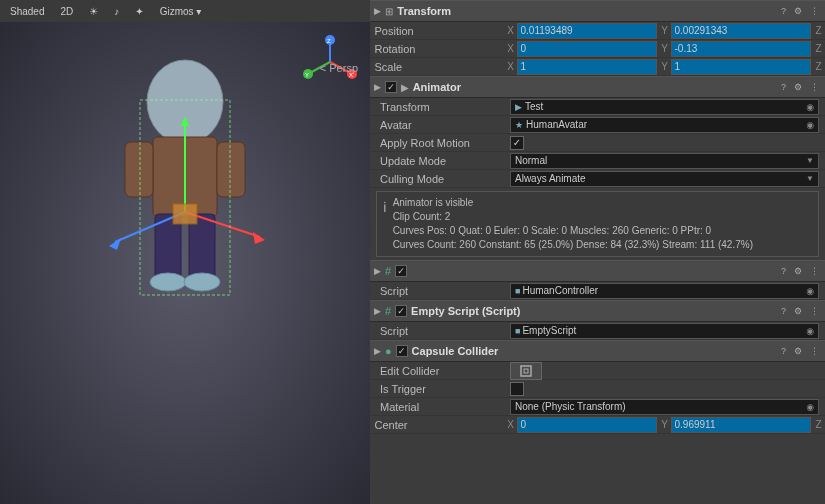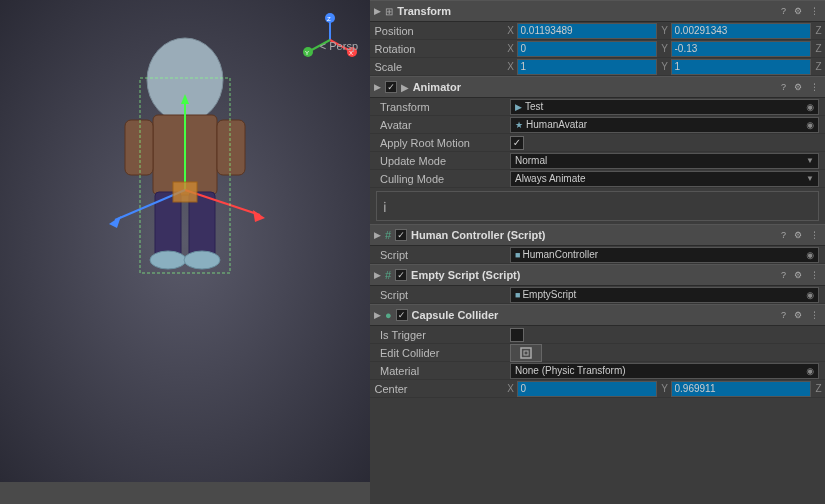--- a/index.html
+++ b/index.html
@@ -316,20 +316,28 @@
       position: absolute;
       top: 20px;
       left: 50%;
       transform: translateX(-50%);
     }
   </style>
 </head>
 <body>
 
 <div id="viewport">
+  <div id="viewport-header">
+    <button class="viewport-btn">Shaded</button>
+    <button class="viewport-btn">2D</button>
+    <button class="viewport-btn">☀</button>
+    <button class="viewport-btn">♪</button>
+    <button class="viewport-btn">✦</button>
+    <button class="viewport-btn">Gizmos ▾</button>
+  </div>
   <div id="scene-bg">
 
     <svg class="gizmo" viewBox="0 0 60 60">
 
       <line x1="30" y1="30" x2="30" y2="8" stroke="#4488ff" stroke-width="2"></line>
       <circle cx="30" cy="8" r="5" fill="#4488ff"></circle>
       <text x="27" y="11" fill="white" font-size="6">Z</text>
 
       <line x1="30" y1="30" x2="52" y2="42" stroke="#ff4444" stroke-width="2"></line>
       <circle cx="52" cy="42" r="5" fill="#ff4444"></circle>
@@ -496,27 +504,32 @@
     <div class="prop-value">
       <div class="dropdown-field">
         <span>Always Animate</span>
         <span class="dropdown-arrow">▼</span>
       </div>
     </div>
   </div>
 
   <div class="info-box">
     <span class="info-icon">ℹ</span>
+    <div class="info-text">
+      <div>Animator is visible</div>
+      <div>Clip Count: 2</div>
+      <div>Curves Pos: 0 Quat: 0 Euler: 0 Scale: 0 Muscles: 260 Generic: 0 PPtr: 0</div>
+      <div>Curves Count: 260 Constant: 65 (25.0%) Dense: 84 (32.3%) Stream: 111 (42.7%)</div>
+    </div>
   </div>
 
   <div class="section-header">
     <span class="toggle-arrow">▶</span>
     <span style="color:#5a8;font-size:11px;">#</span>
     <div class="section-checkbox checked">✓</div>
-    <span class="section-title">Human Controller (Script)</span>
     <div class="section-actions">
       <button class="section-action-btn">?</button>
       <button class="section-action-btn">⚙</button>
       <button class="section-action-btn">⋮</button>
     </div>
   </div>
 
   <div class="prop-row">
     <span class="prop-label">Script</span>
     <div class="prop-value">
@@ -557,39 +570,39 @@
     <div class="section-checkbox checked">✓</div>
     <span class="section-title">Capsule Collider</span>
     <div class="section-actions">
       <button class="section-action-btn">?</button>
       <button class="section-action-btn">⚙</button>
       <button class="section-action-btn">⋮</button>
     </div>
   </div>
 
   <div class="prop-row">
-    <span class="prop-label">Is Trigger</span>
-    <div class="prop-value">
-      <div class="checkbox-field"></div>
-    </div>
-  </div>
-
-  <div class="prop-row">
     <span class="prop-label">Edit Collider</span>
     <div class="prop-value">
       <button class="edit-btn">
         <svg width="14" height="14" viewBox="0 0 14 14">
           <rect x="2" y="2" width="10" height="10" fill="none" stroke="#aaa" stroke-width="1.5"></rect>
           <rect x="5" y="5" width="4" height="4" fill="none" stroke="#aaa" stroke-width="1"></rect>
         </svg>
       </button>
     </div>
   </div>
 
   <div class="prop-row">
+    <span class="prop-label">Is Trigger</span>
+    <div class="prop-value">
+      <div class="checkbox-field"></div>
+    </div>
+  </div>
+
+  <div class="prop-row">
     <span class="prop-label">Material</span>
     <div class="prop-value">
       <div class="obj-field">
         <span>None (Physic Transform)</span>
         <span class="obj-field-arrow">◉</span>
       </div>
     </div>
   </div>
 
   <div class="prop-row">

